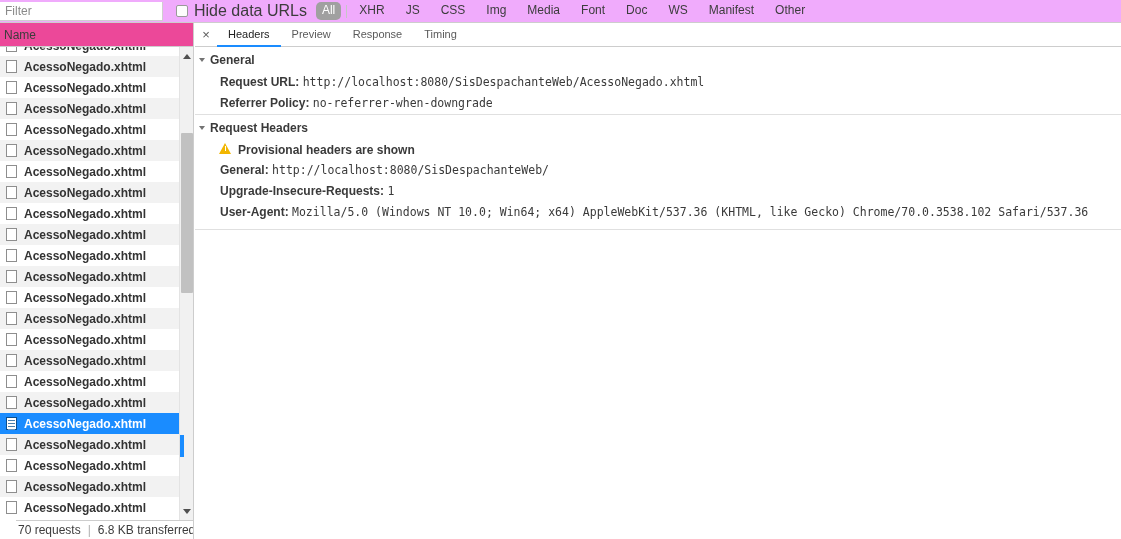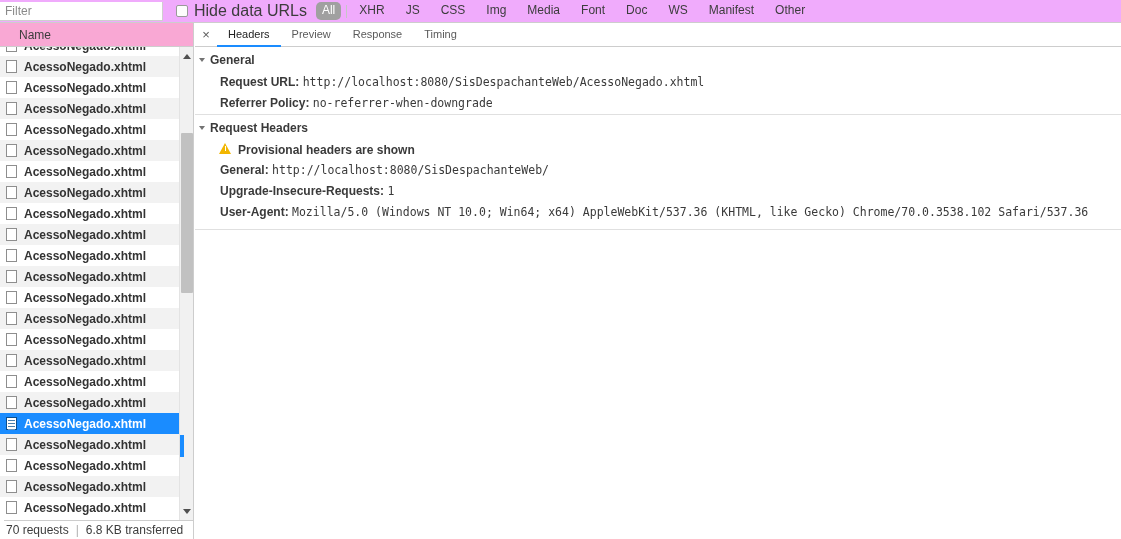--- a/index.html
+++ b/index.html
@@ -105,24 +105,24 @@
     height: 516px;
     box-sizing: border-box;
     border-right: 1px solid #cdcdcd;
     background: #ffffff;
     overflow: hidden;
   }
   .list-header {
     height: 24px;
     box-sizing: border-box;
     border-bottom: 1px solid #cdcdcd;
-    background: #f9a8d4;
-    display: flex;
-    align-items: center;
-    padding-left: 19px;
+    background: #ec4899;
+    display: flex;
+    align-items: center;
+    padding-left: 4px;
     font-size: 12px;
     color: #3c3c3c;
   }
   .list-body {
     position: absolute;
     left: 0; top: 24px;
     width: 194px;
     height: 473px;
     overflow: hidden;
     font-weight: bold;
@@ -212,21 +212,21 @@
     position: absolute;
     left: 0;
     top: 388px;
     width: 4px;
     height: 22px;
     background: #1a8cff;
   }
 
   .status-bar {
     position: absolute;
-    left: 4px; bottom: 0;
+    left: 16px; bottom: 0;
     width: 193px;
     height: 19px;
     box-sizing: border-box;
     border-top: 1px solid #cdcdcd;
     background: #ffffff;
     display: flex;
     align-items: center;
     padding-left: 2px;
     font-size: 12px;
     color: #3c3c3c;

